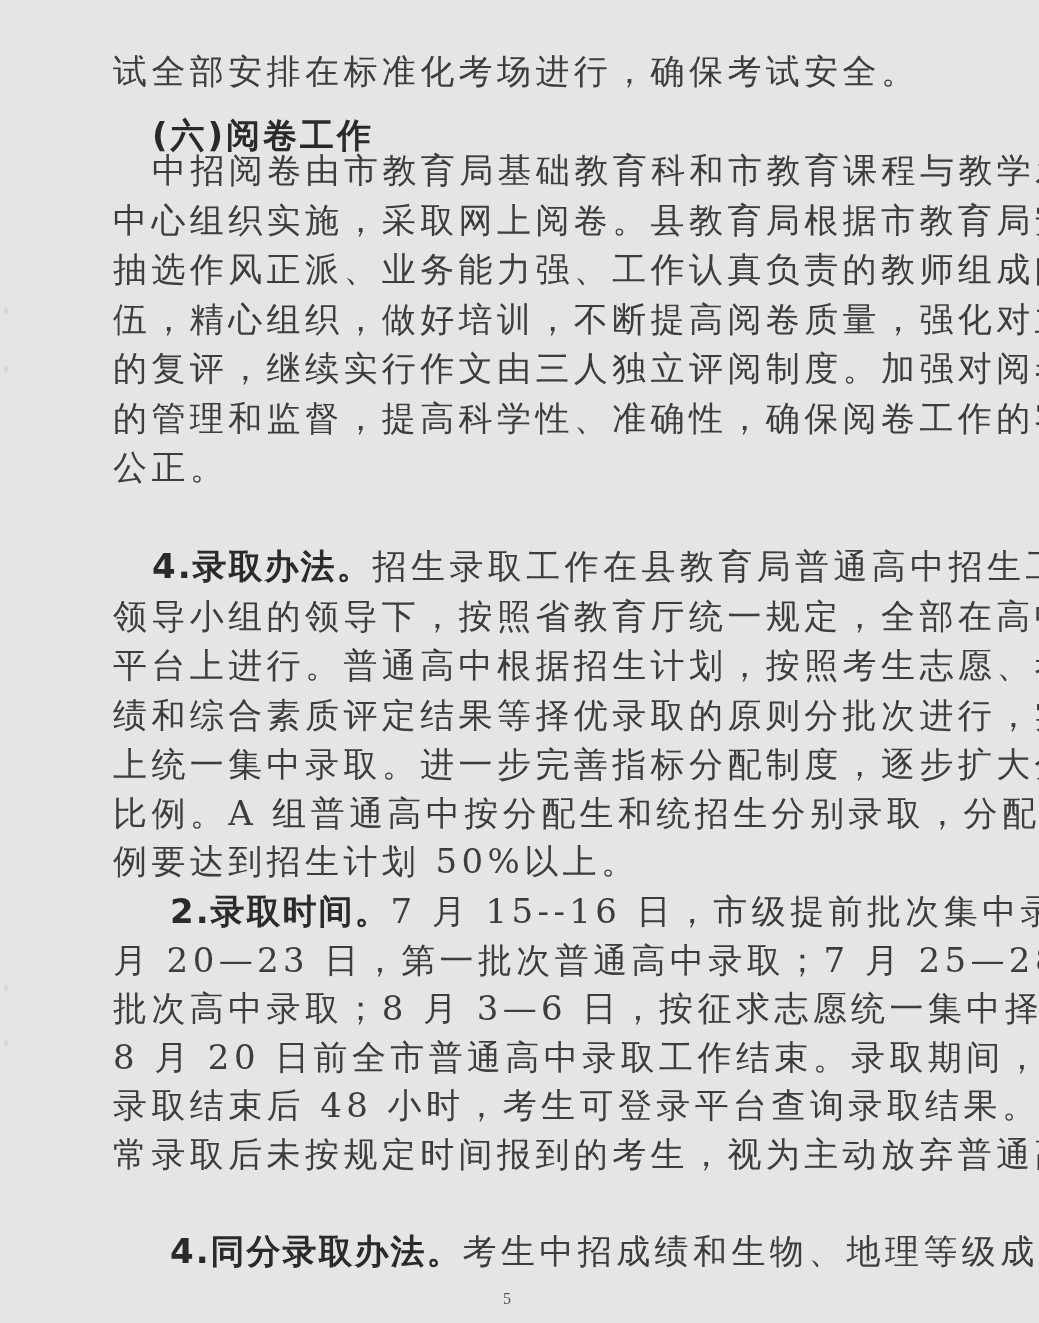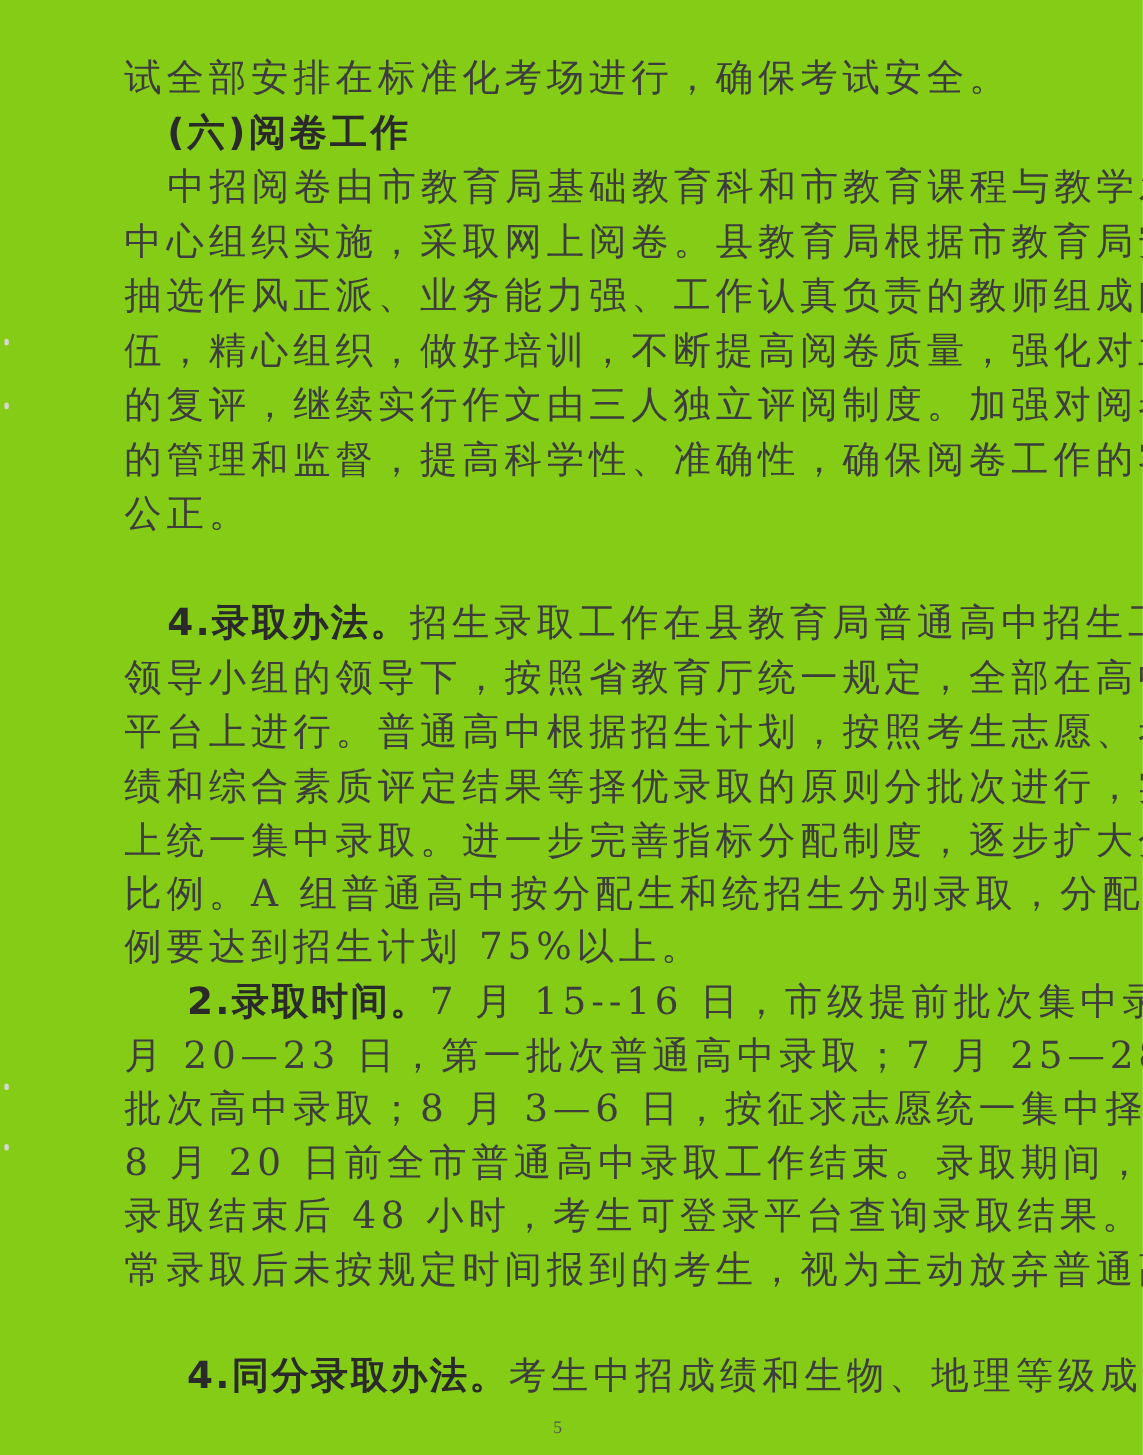--- a/index.html
+++ b/index.html
@@ -13,40 +13,41 @@
       position: relative;
       overflow: hidden;
       font-family: "DejaVu Serif", "Liberation Serif", serif;
       color: #3a3a3a;
     }
     .page {
       position: absolute;
       left: 0; top: 0;
       width: 1039px;
       height: 1323px;
-      background: #84cc16;
+      background: #e5e5e5;
     }
     .line {
       position: absolute;
       left: 113px;
       width: 790px;
       height: 46px;
       font-size: 34px;
       line-height: 46px;
       white-space: nowrap;
       letter-spacing: 4.4px;
       color: #3d3d3d;
     }
     .line.indent { left: 152px; }
     .line.indent2 { left: 170px; }
     .heading {
       font-family: "DejaVu Sans", "Liberation Sans", sans-serif;
       font-weight: bold;
       color: #2a2a2a;
       letter-spacing: 3px;
+      margin-top: 14px;
     }
     .bold-lead {
       font-family: "DejaVu Sans", "Liberation Sans", sans-serif;
       font-weight: bold;
       color: #2a2a2a;
       letter-spacing: 2px;
     }
     .page-number {
       position: absolute;
       left: 503px;
@@ -87,21 +88,21 @@
 
 
   <div class="line indent" style="top:543px;">
     <span class="bold-lead">4.录取办法。</span><span>招生录取工作在县教育局普通高中招生工作</span>
   </div>
   <div class="line" style="top:593px;">领导小组的领导下，按照省教育厅统一规定，全部在高中招生</div>
   <div class="line" style="top:642px;">平台上进行。普通高中根据招生计划，按照考生志愿、考试成</div>
   <div class="line" style="top:692px;">绩和综合素质评定结果等择优录取的原则分批次进行，实行网</div>
   <div class="line" style="top:741px;">上统一集中录取。进一步完善指标分配制度，逐步扩大分配生</div>
   <div class="line" style="top:790px;">比例。A 组普通高中按分配生和统招生分别录取，分配生的比</div>
-  <div class="line" style="top:838px;">例要达到招生计划 75%以上。</div>
+  <div class="line" style="top:838px;">例要达到招生计划 50%以上。</div>
 
   <div class="line indent2" style="top:888px;">
     <span class="bold-lead">2.录取时间。</span><span>7 月 15--16 日，市级提前批次集中录取；7</span>
   </div>
   <div class="line" style="top:937px;">月 20—23 日，第一批次普通高中录取；7 月 25—28 日，第二</div>
   <div class="line" style="top:985px;">批次高中录取；8 月 3—6 日，按征求志愿统一集中择优补录。</div>
   <div class="line" style="top:1034px;">8 月 20 日前全市普通高中录取工作结束。录取期间，每一批次</div>
   <div class="line" style="top:1082px;">录取结束后 48 小时，考生可登录平台查询录取结果。被学校正</div>
   <div class="line" style="top:1131px;">常录取后未按规定时间报到的考生，视为主动放弃普通高中学</div>
 

